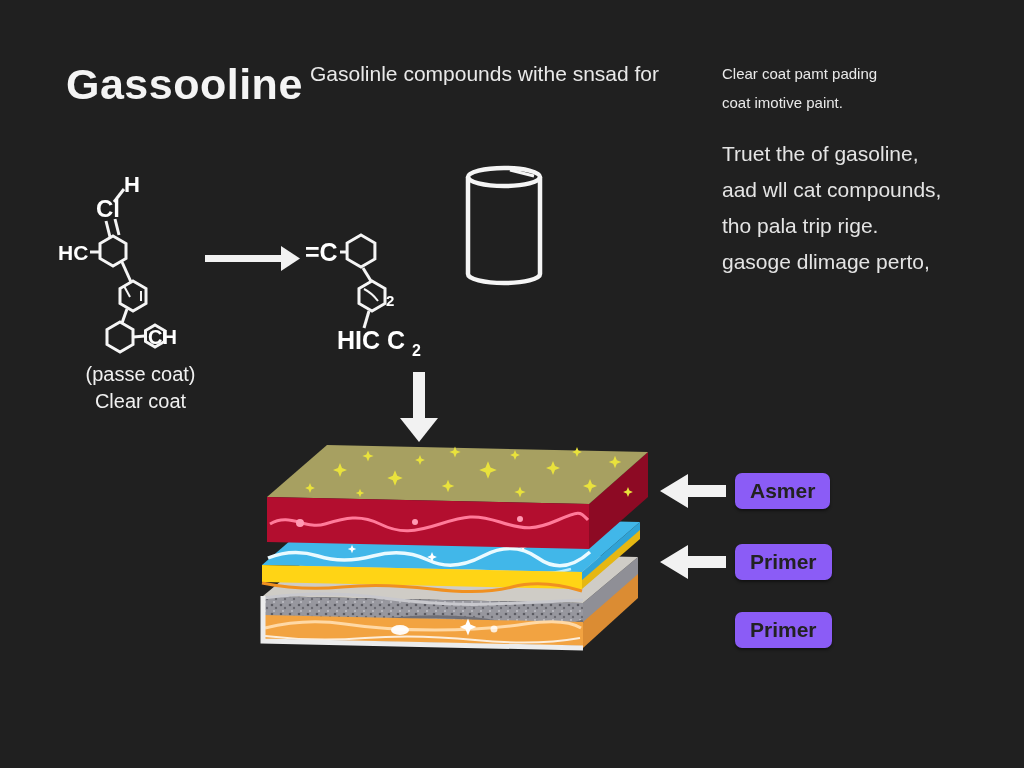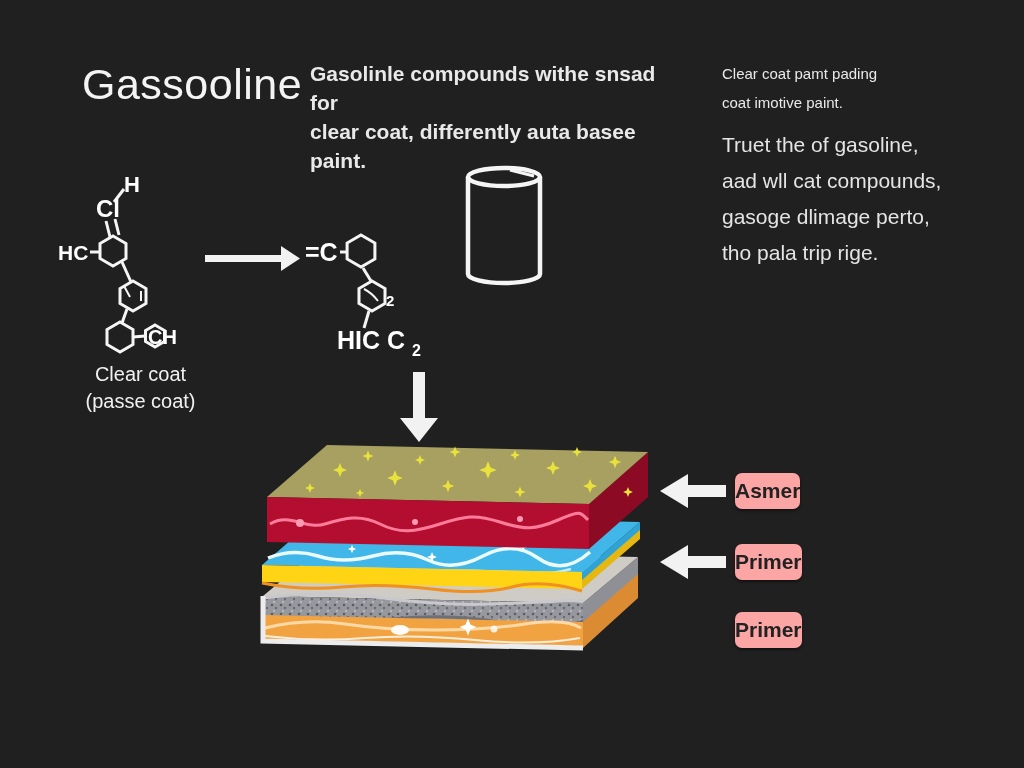--- a/index.html
+++ b/index.html
@@ -4,72 +4,71 @@
 <style>
   html,body{margin:0;padding:0;}
   body{
     width:1024px;height:768px;overflow:hidden;position:relative;
     background:#202020;
     font-family:"Liberation Sans", sans-serif;
     color:#ececec;
   }
   .abs{position:absolute;}
   .page-title{
-    left:82px;top:60px;
-    font-size:43px;font-weight:400;letter-spacing:.5px;color:#f4f4f4;
+    left:66px;top:60px;
+    font-size:43px;font-weight:700;letter-spacing:.5px;color:#f4f4f4;
   }
   .intro{
     left:310px;top:59px;width:370px;
-    font-size:21px;line-height:29px;color:#e9e9e9;font-weight:700;
+    font-size:21px;line-height:29px;color:#e9e9e9;font-weight:400;
   }
   .right-col{left:722px;top:59px;width:260px;}
   .right-para1{font-size:15px;line-height:29px;color:#e9e9e9;font-weight:500;}
-  .right-para2{position:absolute;left:0;top:68px;font-size:21px;color:#e4e4e4;font-weight:500;}
+  .right-para2{position:absolute;left:0;top:77px;font-size:21px;color:#e4e4e4;font-weight:500;}
   .right-para2 div{line-height:36px;}
   .mol-caption{
     left:58px;top:361px;width:165px;text-align:center;
     font-size:20px;line-height:27px;color:#f0f0f0;font-weight:500;
   }
   .label-box{
     position:absolute;left:735px;
-    background:#fca5a5;color:#222;border-radius:7px;
+    background:#8b5cf6;color:#222;border-radius:7px;
     font-size:21px;font-weight:600;line-height:36px;height:36px;
-    padding:0 0;box-shadow:0 2px 3px rgba(0,0,0,.45);
+    padding:0 15px;box-shadow:0 2px 3px rgba(0,0,0,.45);
   }
   #label1{top:473px;}
   #label2{top:544px;}
   #label3{top:612px;}
   svg text{font-family:"Liberation Sans", sans-serif;}
 </style>
 </head>
 <body>
 
 <div class="abs page-title">Gassooline</div>
 
 <div class="abs intro">
   <div>Gasolinle compounds withe snsad for</div>
-  <div>clear coat, differently auta basee paint.</div>
 </div>
 
 <div class="abs right-col">
   <div class="right-para1">
     <div>Clear coat pamt pading</div>
     <div>coat imotive paint.</div>
   </div>
   <div class="right-para2">
     <div>Truet the of gasoline,</div>
     <div>aad wll cat compounds,</div>
+    <div>tho pala trip rige.</div>
     <div>gasoge dlimage perto,</div>
-    <div>tho pala trip rige.</div>
   </div>
 </div>
 
 <div class="abs mol-caption">
+  <div>(passe coat)</div>
   <div>Clear coat</div>
-  <div>(passe coat)</div>
 </div>
 
 <svg class="abs" style="left:0;top:0;" width="1024" height="768" viewBox="0 0 1024 768">
   <defs>
     <path id="spark" d="M0 -7 L2 -2 L7 0 L2 2 L0 7 L-2 2 L-7 0 L-2 -2 Z"></path>
     <pattern id="speck" width="9" height="9" patternUnits="userSpaceOnUse">
       <rect width="9" height="9" fill="#97979e"></rect>
       <circle cx="2" cy="2" r="1.3" fill="#5c5c63"></circle>
       <circle cx="6" cy="5" r="1.2" fill="#6a6a71"></circle>
       <circle cx="4" cy="8" r="1.0" fill="#bfbfc6"></circle>

